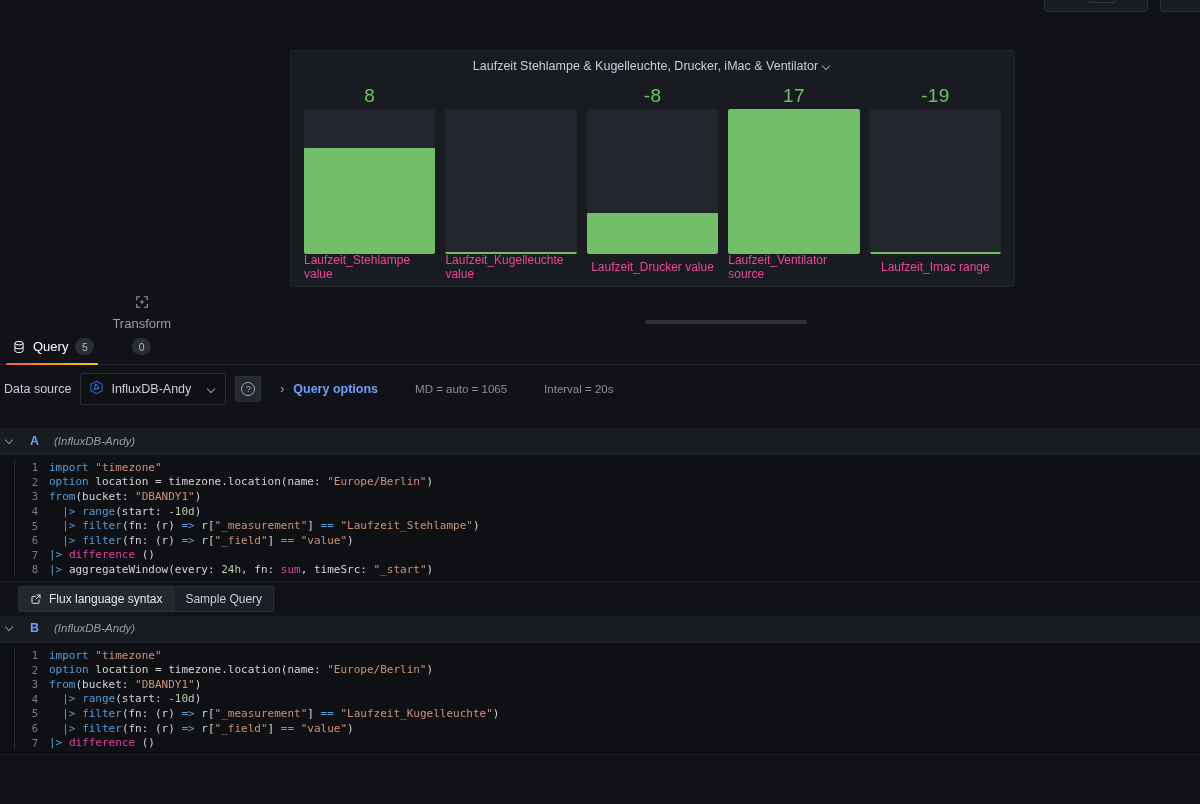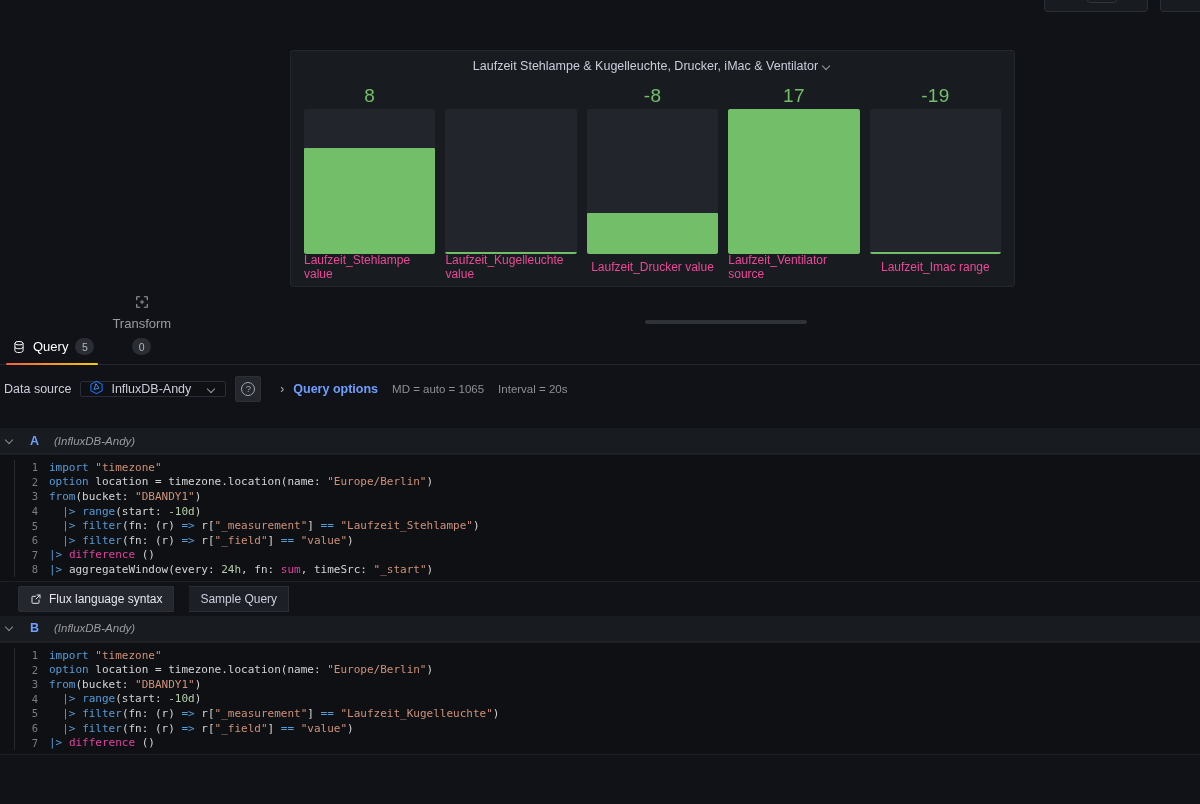--- a/index.html
+++ b/index.html
@@ -99,38 +99,38 @@
   }
   .tab-icon { width: 14px; height: 14px; display: inline-block; }
 
   
   .ds-row {
     position: absolute; left: 0; top: 372px; width: 1200px; height: 34px;
     display: flex; align-items: center; gap: 9px; padding-left: 4px;
   }
   .ds-label { font-size: 12.5px; color: #ccccdc; }
   .ds-picker {
-    height: 16px; min-width: 132px; border: 1px solid #2a2d35; border-radius: 2px;
+    height: 32px; min-width: 132px; border: 1px solid #2a2d35; border-radius: 2px;
     background: #0e1014; display: flex; align-items: center; gap: 7px;
     padding: 0 8px; cursor: pointer;
   }
   .ds-name { font-size: 12.5px; color: #ccccdc; }
   .help-btn {
     width: 26px; height: 26px; border-radius: 2px; background: #24272d;
     border: 1px solid #2c3036;
     display: flex; align-items: center; justify-content: center; cursor: pointer;
   }
   .help-btn span {
     width: 14px; height: 14px; border: 1.3px solid #a3a4ab; border-radius: 50%;
     font-size: 9.5px; color: #a3a4ab; display: flex;
     align-items: center; justify-content: center; line-height: 1;
   }
   .qopts-arrow { color: #b0b1b7; font-size: 12px; margin-left: 10px; }
   .qopts-link { color: #6e9fff; font-size: 12.5px; font-weight: 600; cursor: pointer; }
-  .qopts-meta { color: #8e8f96; font-size: 11.5px; margin-left: 5px; }
+  .qopts-meta { color: #8e8f96; font-size: 11.5px; margin-left: 28px; }
 
   
   .query-head {
     width: 1200px; height: 26px; background: #181b1f;
     display: flex; align-items: center; gap: 14px; padding-left: 4px;
     border-bottom: 1px solid #1e2126;
   }
   .qh-chev { width: 12px; height: 12px; position: relative; }
   .qh-chev::before {
     content: ""; position: absolute; left: 2px; top: 2px;
@@ -160,21 +160,21 @@
   .k-str  { color: #ce9178; }
   .k-num  { color: #b5cea8; }
   .k-pipe { color: #569cd6; }
   .k-mag  { color: #e040a0; }
   .k-op   { color: #569cd6; }
   .k-plain{ color: #d4d4d4; }
 
   
   .flux-row {
     width: 1200px; height: 34px; background: #111217;
-    display: flex; align-items: center; padding-left: 18px; gap: 15px;
+    display: flex; align-items: center; padding-left: 18px; gap: 0;
   }
   .flux-btn {
     height: 26px; display: flex; align-items: center; gap: 7px;
     padding: 0 11px; background: #24272d; border: 1px solid #2b2f35;
     border-radius: 2px 0 0 2px; font-size: 12px; color: #e6e6ea; cursor: pointer;
   }
   .sample-btn {
     height: 26px; display: flex; align-items: center; padding: 0 11px;
     background: #1c1f25; border: 1px solid #2b2f35; border-left: none;
     font-size: 12px; color: #ccccdc; cursor: pointer;

